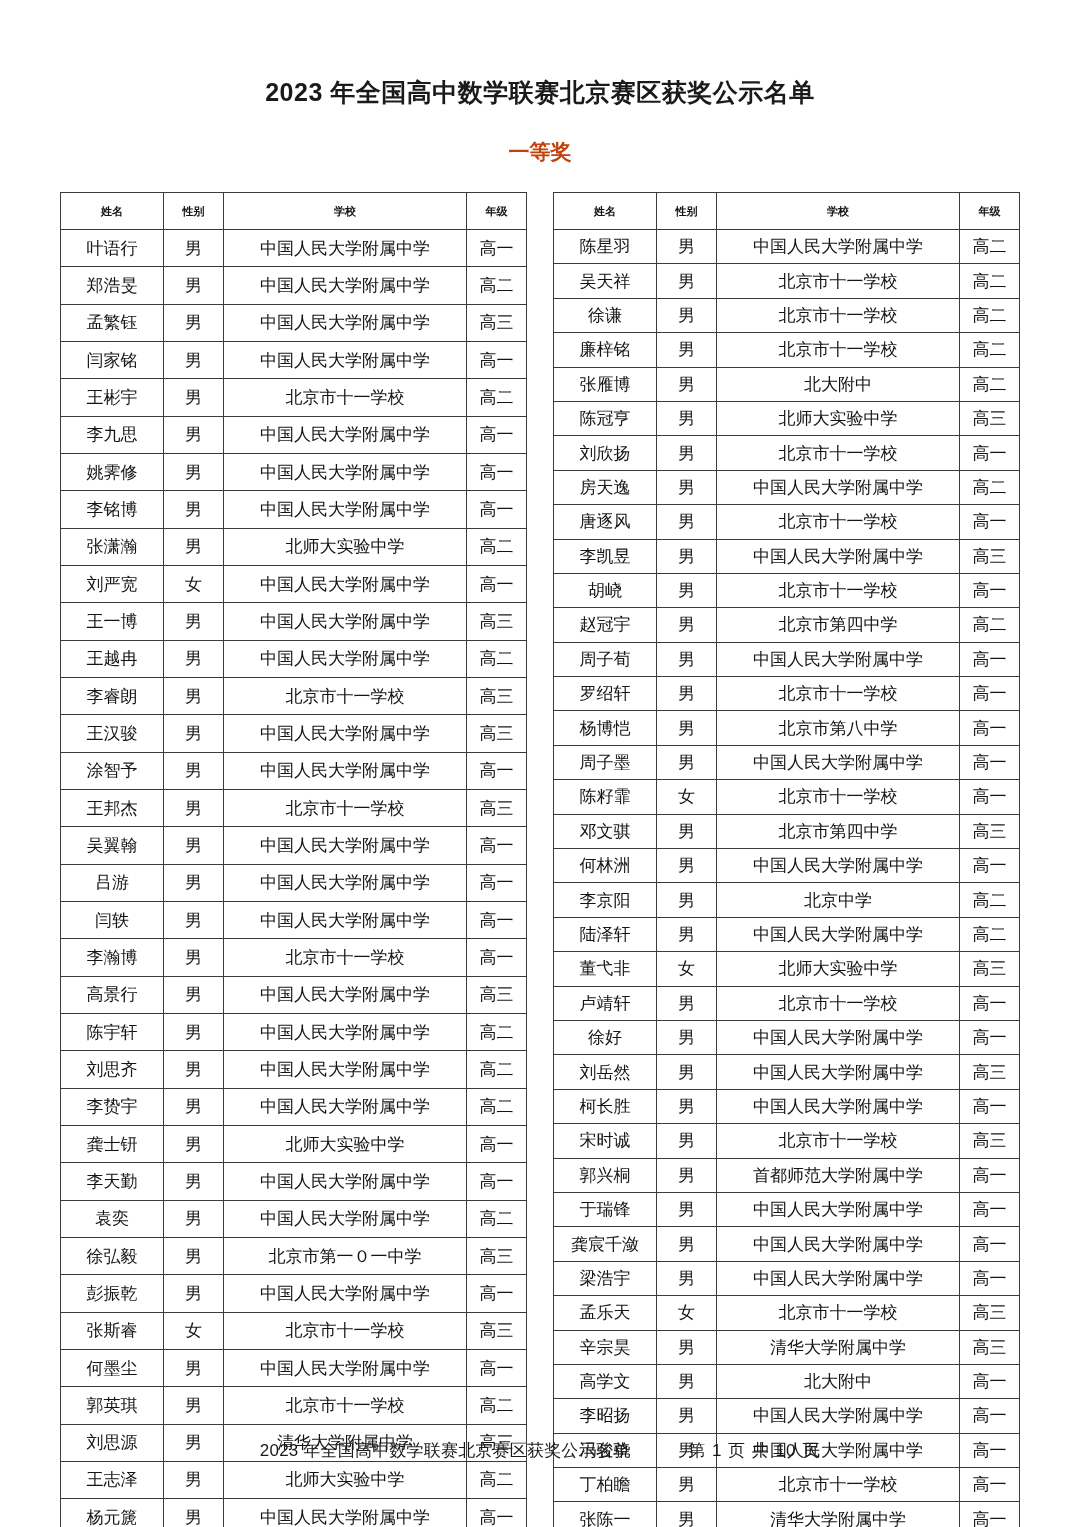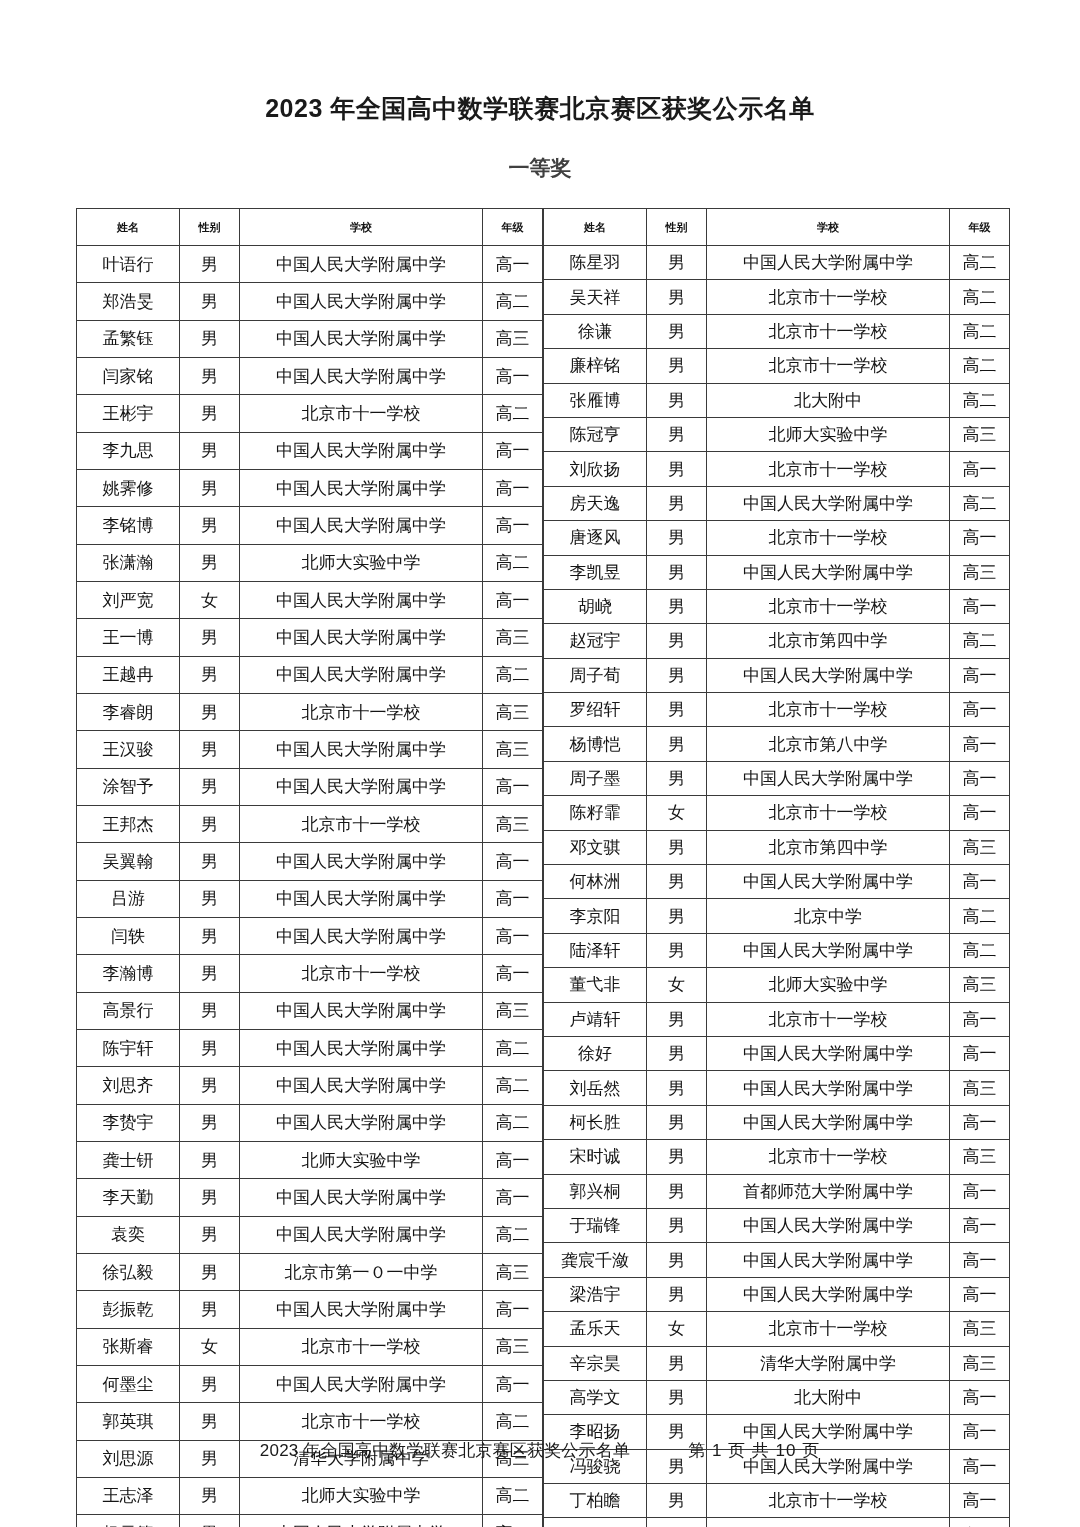--- a/index.html
+++ b/index.html
@@ -12,39 +12,39 @@
     height: 1527px;
     font-family: "Liberation Sans", "DejaVu Sans", sans-serif;
     color: #111111;
     position: relative;
     overflow: hidden;
   }
   .page {
     width: 1080px;
     height: 1518px;
     box-sizing: border-box;
-    padding: 16px;
+    padding: 0;
     position: relative;
   }
   .doc-title {
     text-align: center;
     font-size: 25px;
     font-weight: bold;
     letter-spacing: 0.5px;
     margin: 0;
     padding-top: 76px;
     color: #1a1a1a;
   }
   .award-title {
     text-align: center;
     font-size: 21px;
     font-weight: bold;
     margin: 0;
     padding-top: 29px;
-    color: #404040;
+    color: #c2410c;
   }
   .tables-wrap {
     display: flex;
     justify-content: space-between;
     padding: 0 60px;
     box-sizing: border-box;
     margin-top: 26px;
   }
   table.award-table {
     border-collapse: collapse;

